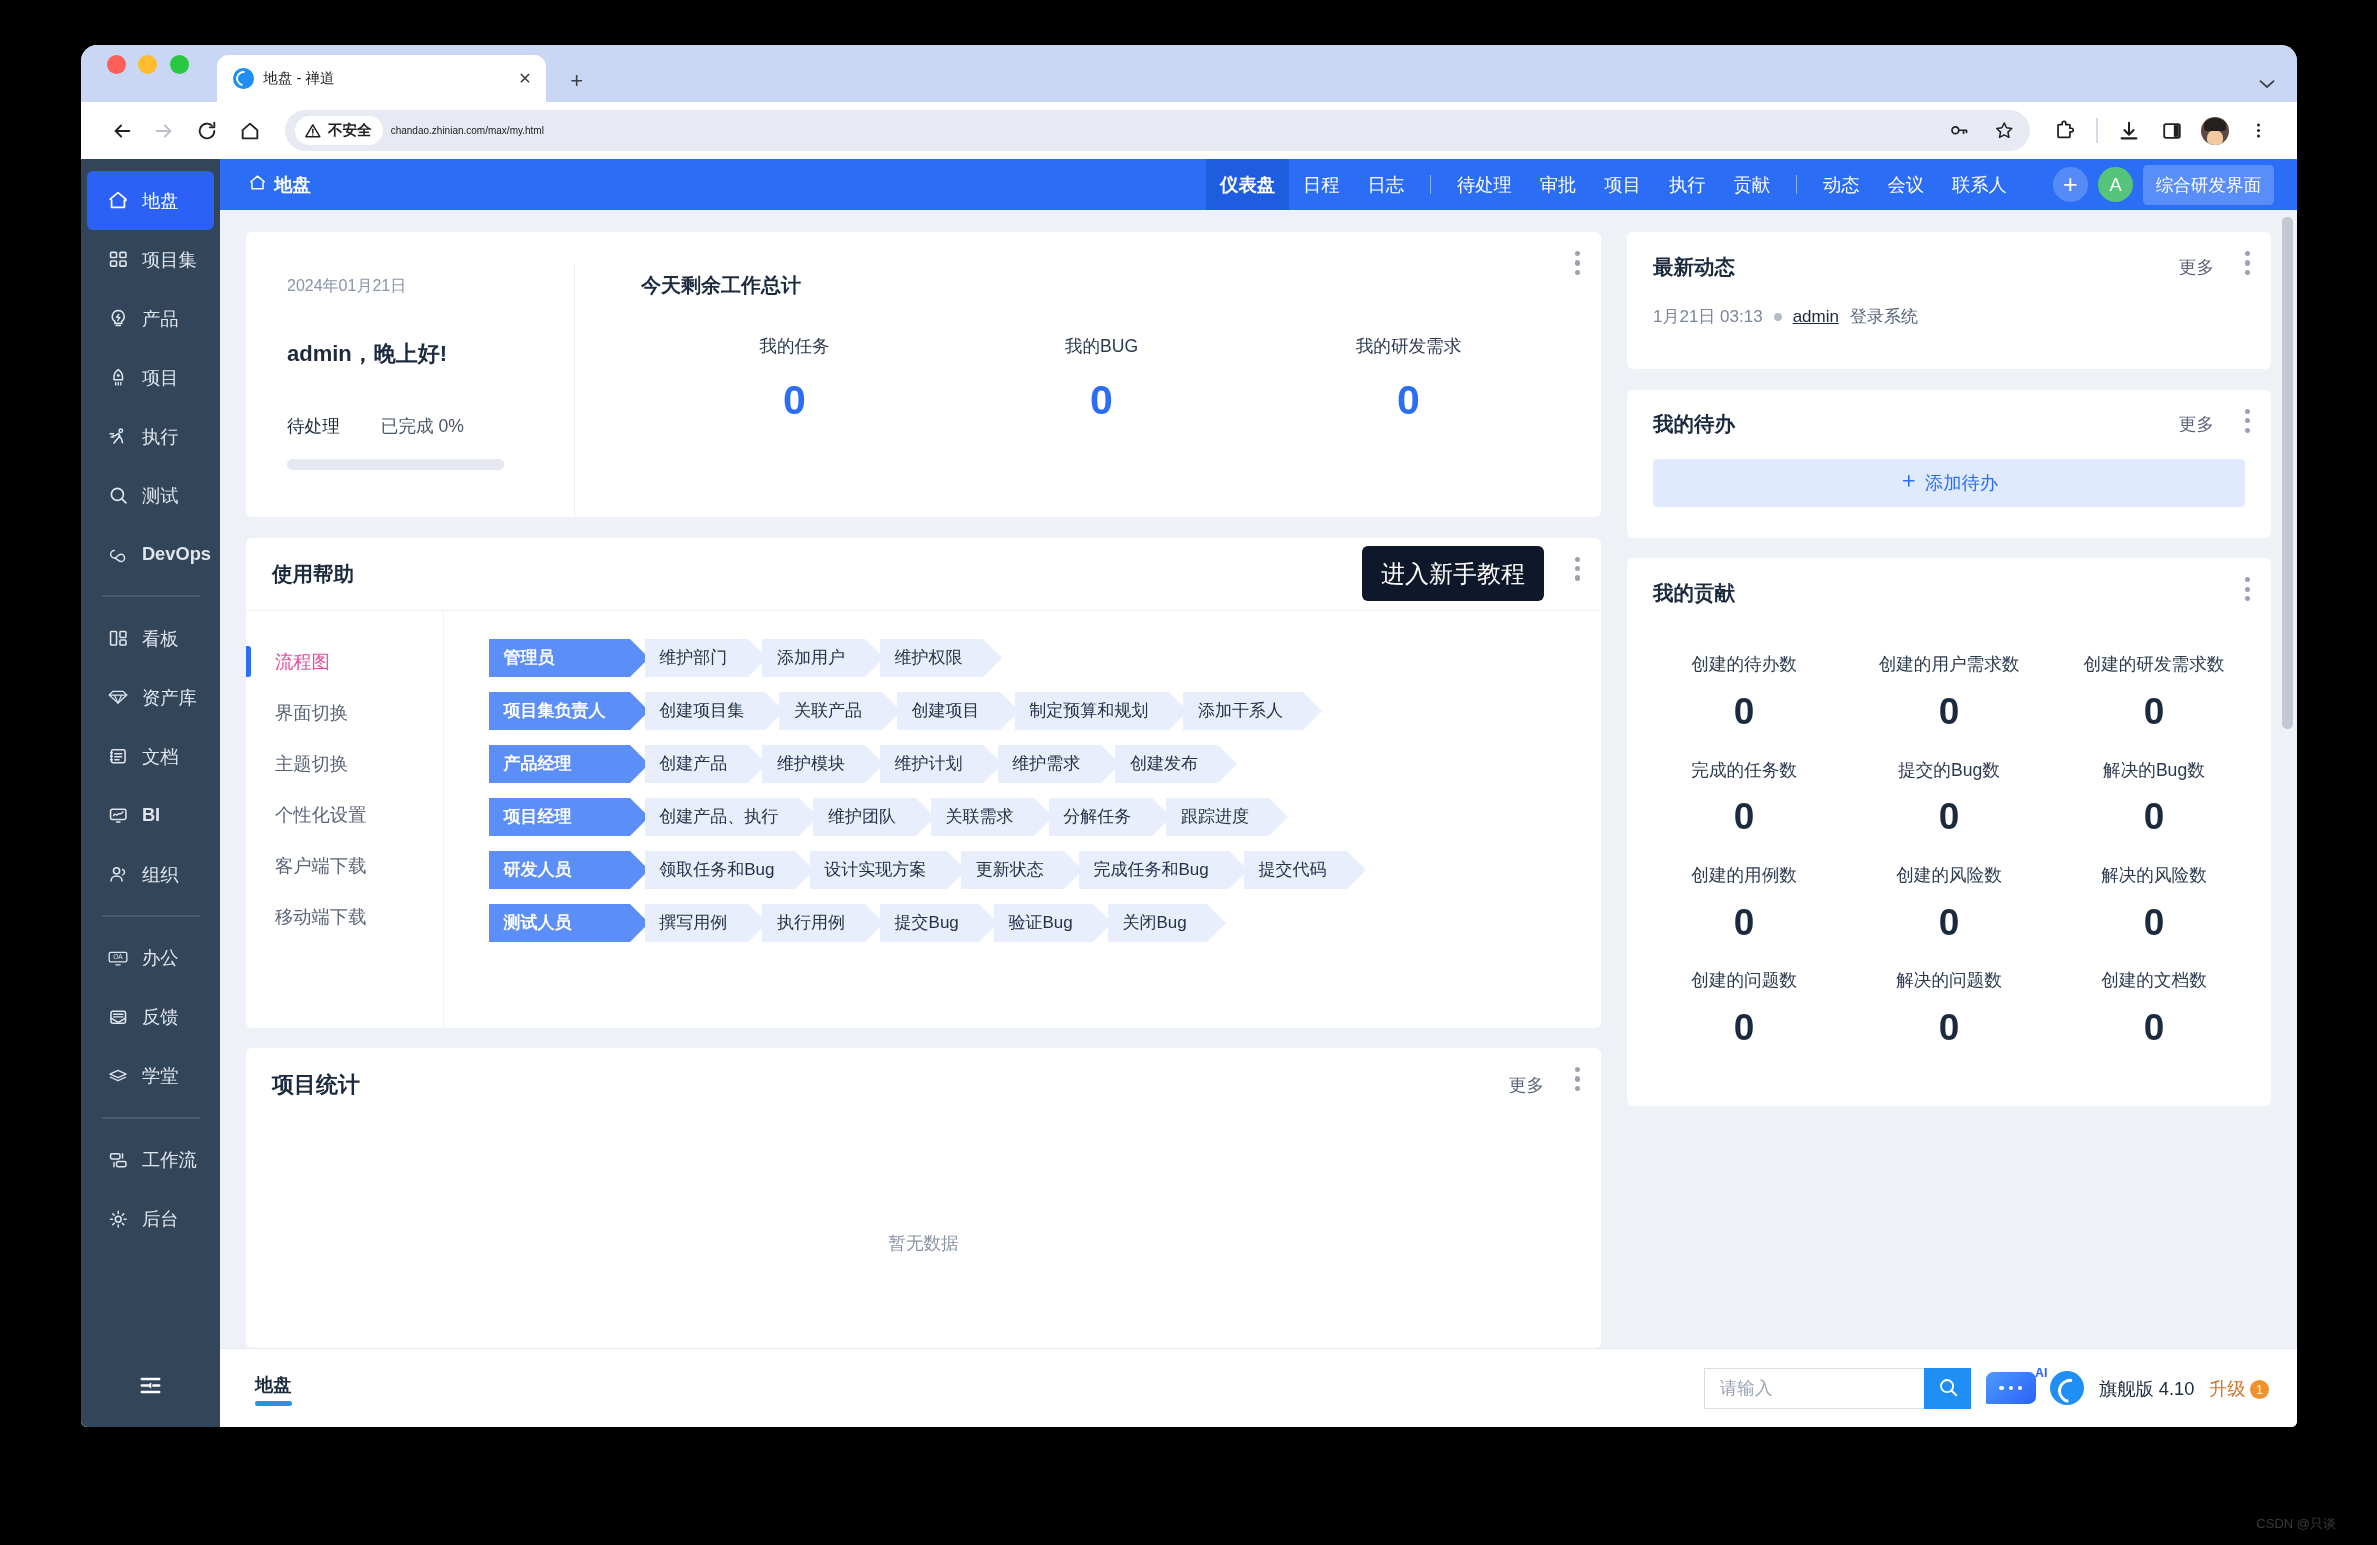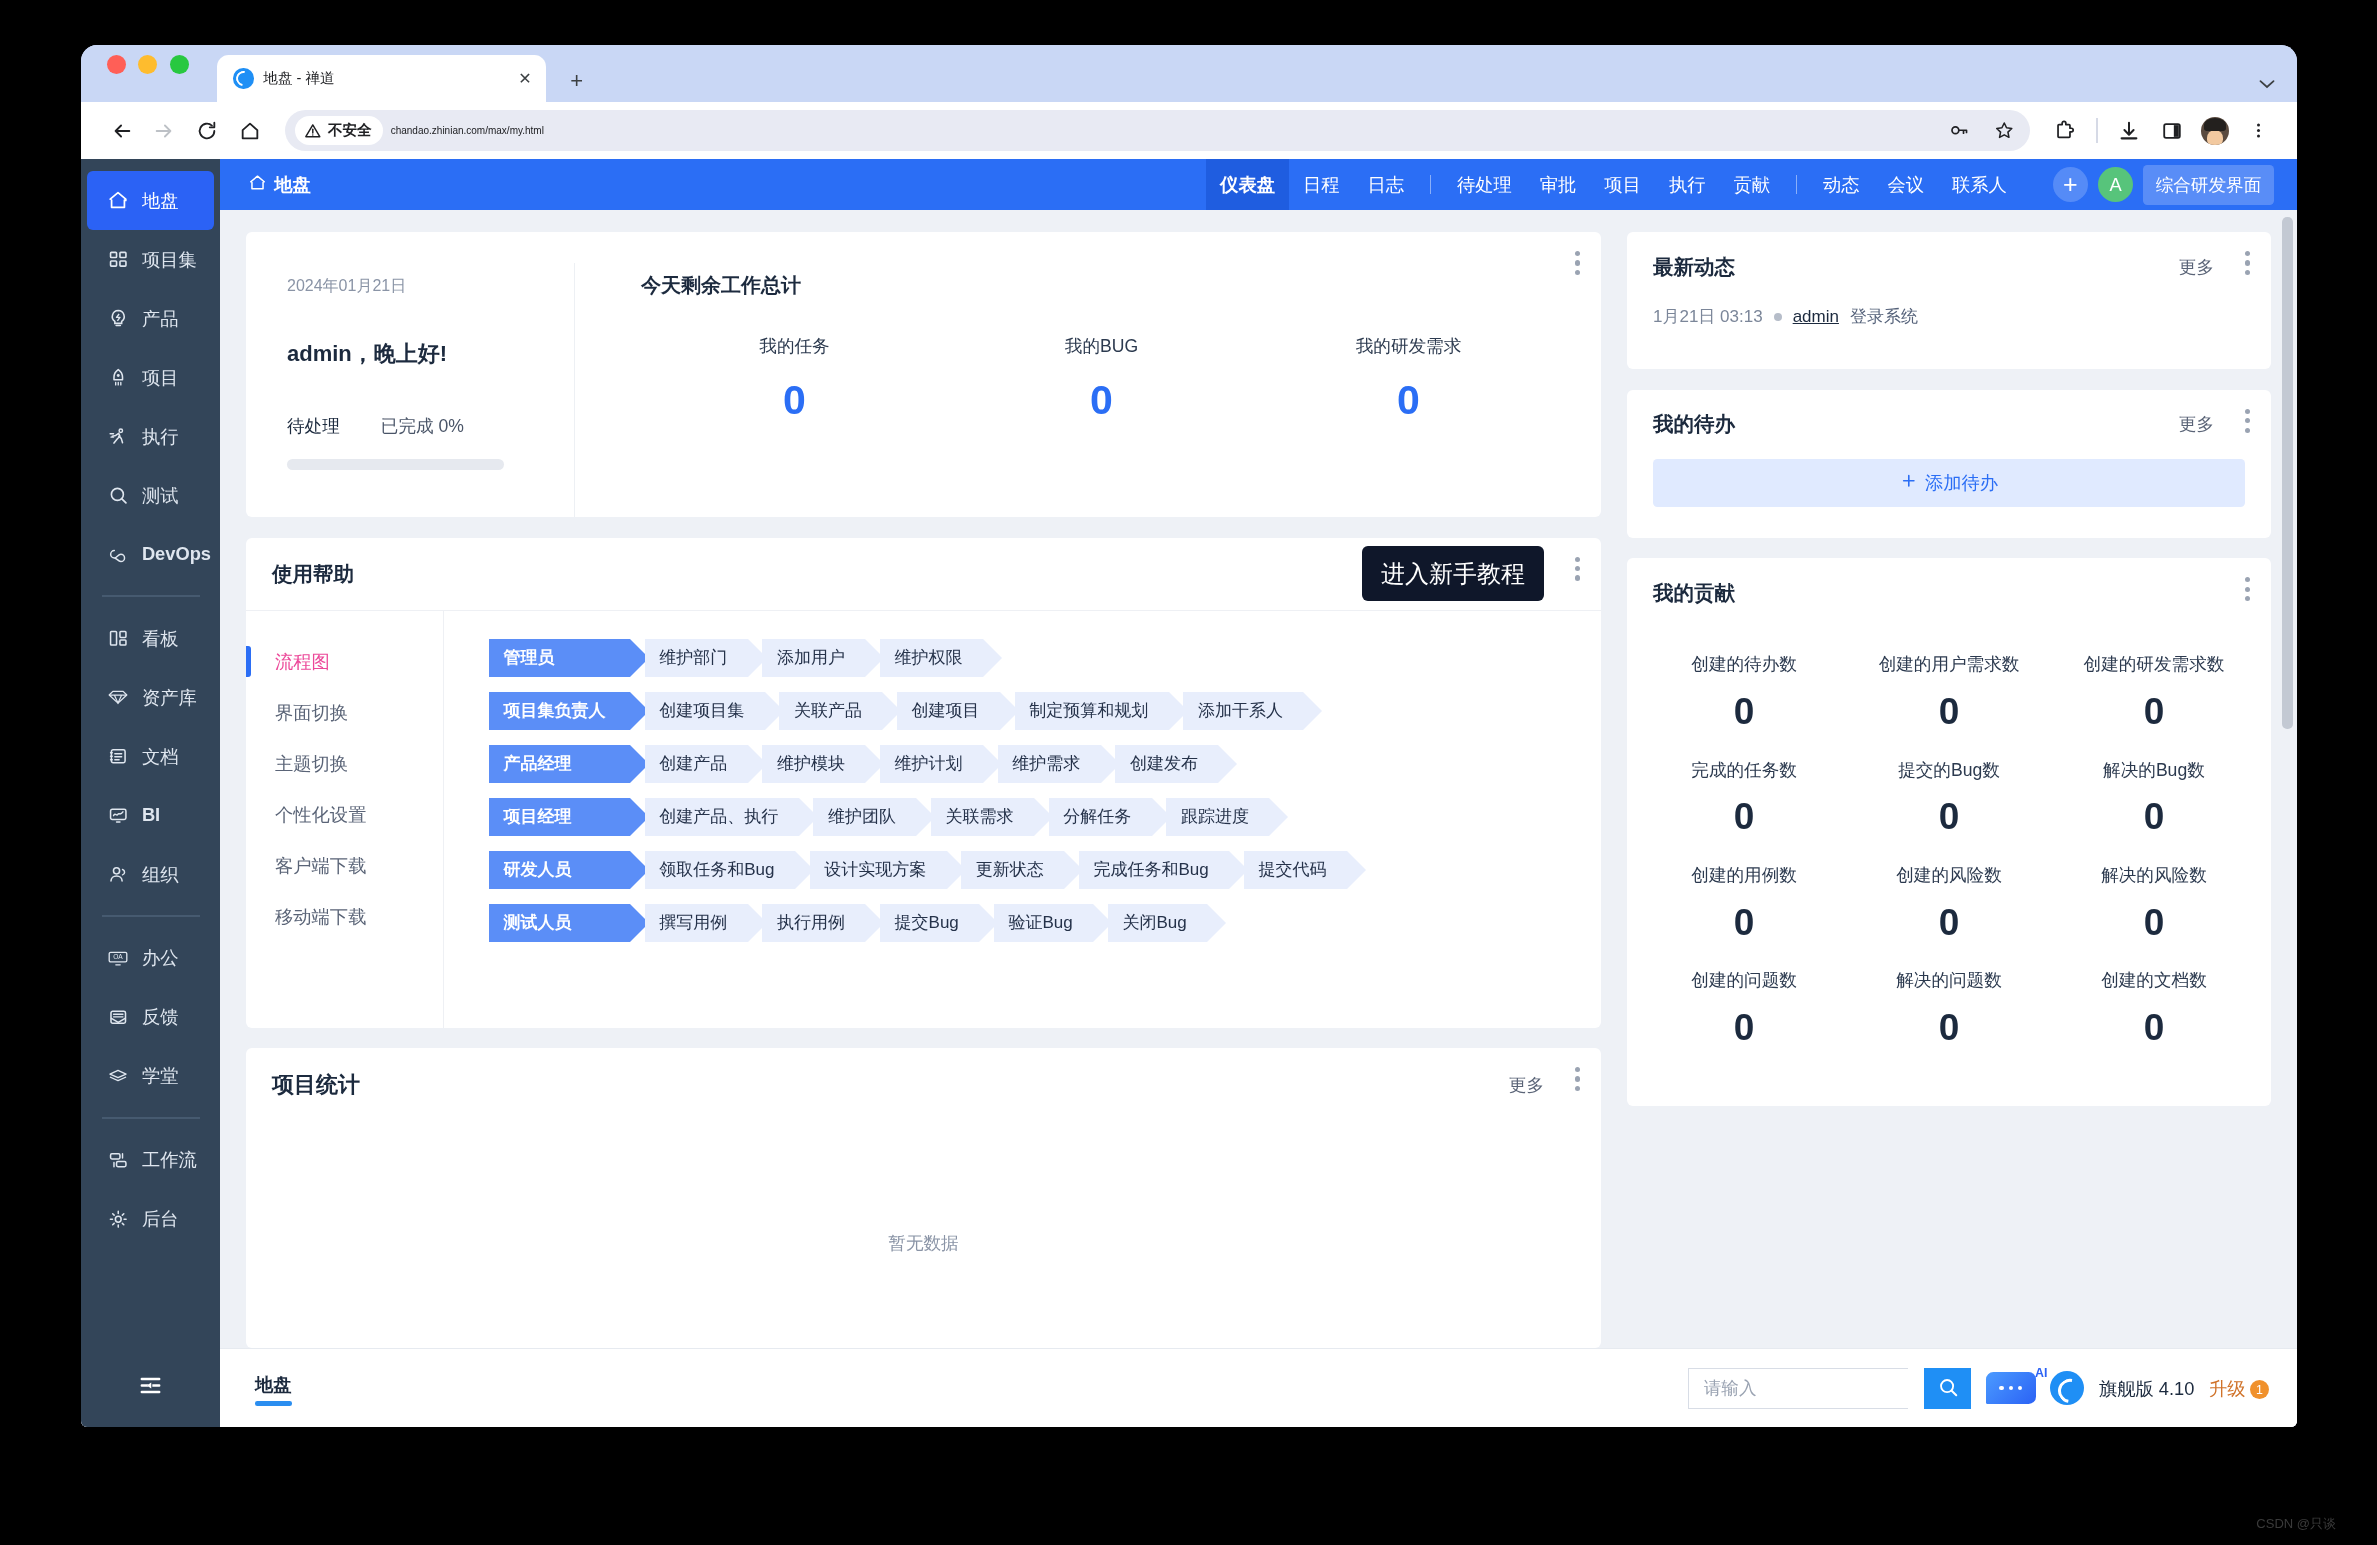--- a/index.html
+++ b/index.html
@@ -324,21 +324,21 @@
     border-top: 1.5px solid #e6eaf0;
     display: flex; align-items: center;
     padding: 0 28px 0 35px;
   }
   .sb-tab { position: relative; font-size: 18.3px; font-weight: bold; color: #1c2a3e; padding-bottom: 7.3px; cursor: pointer; }
   .sb-tab::after {
     content: ""; position: absolute; left: 0; bottom: -1.5px;
     width: 100%; height: 5.1px; background: #2b8ef0; border-radius: 2.2px;
   }
   .sb-right { margin-left: auto; display: flex; align-items: center; gap: 14.6px; }
-  .sb-search { display: flex; height: 41px; gap: 16px; }
+  .sb-search { display: flex; height: 41px; }
   .sb-input {
     width: 220px; height: 41px; border: 1.5px solid #d8dde6;
     border-right: none; padding: 0 14.6px; font-size: 17.6px;
     color: #1c2a3e; outline: none; font-family: inherit;
     background: #fff;
   }
   .sb-input::placeholder { color: #9aa3b2; }
   .sb-searchbtn {
     width: 47px; height: 41px; background: #1f8ff5;
     border: none; cursor: pointer;

